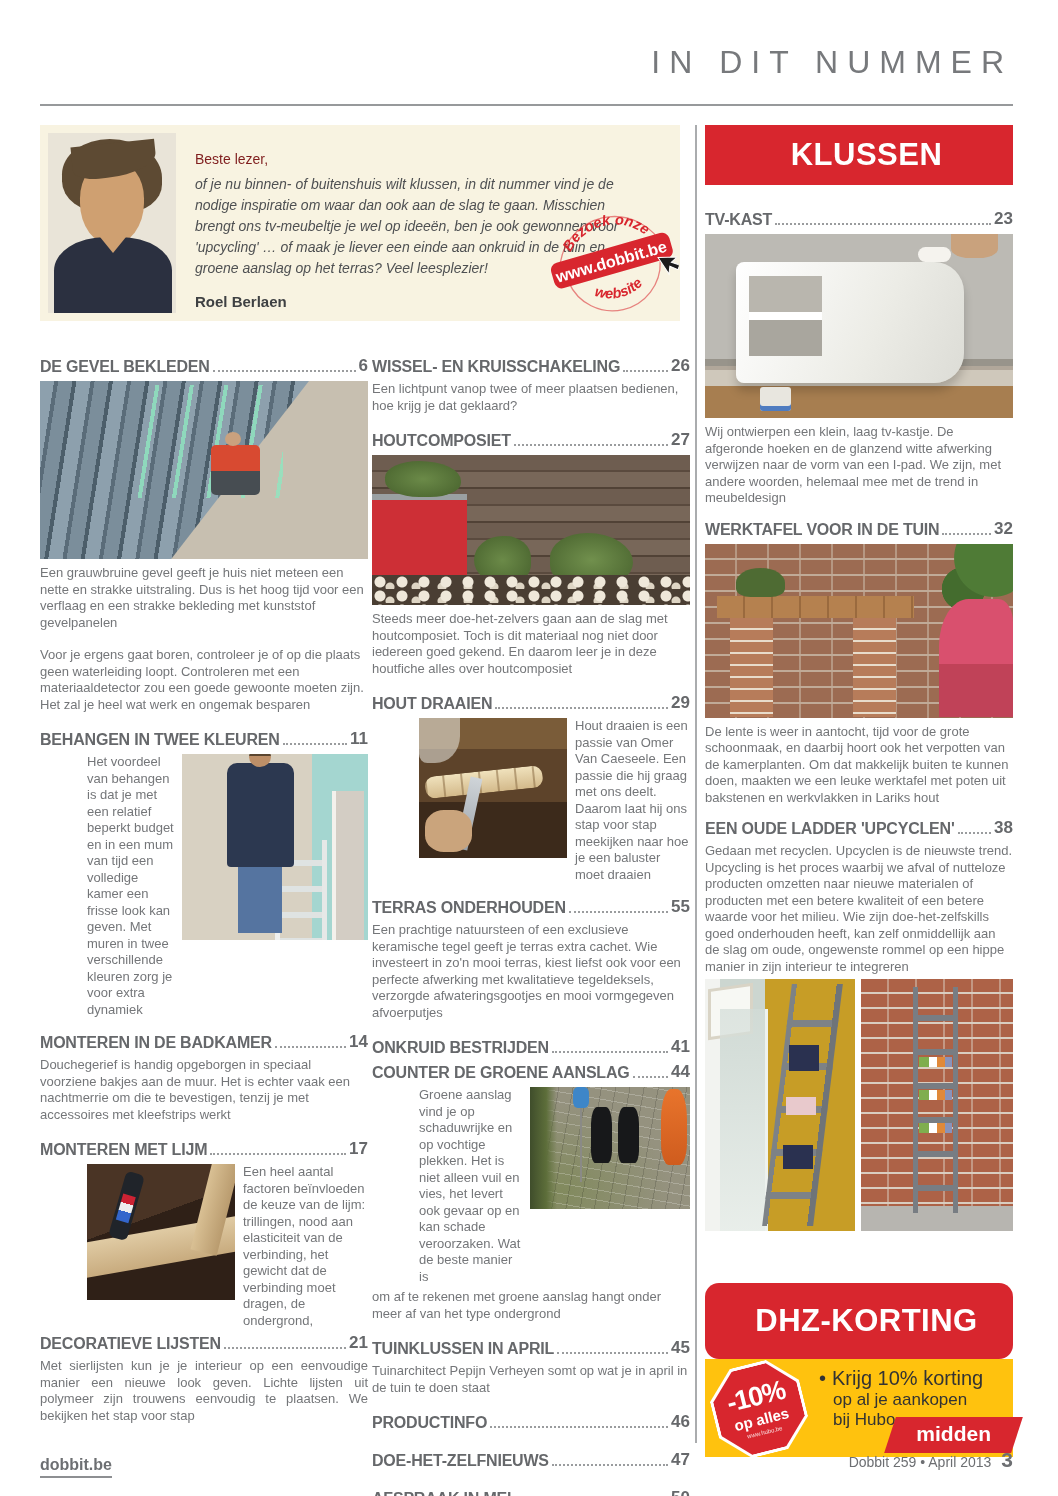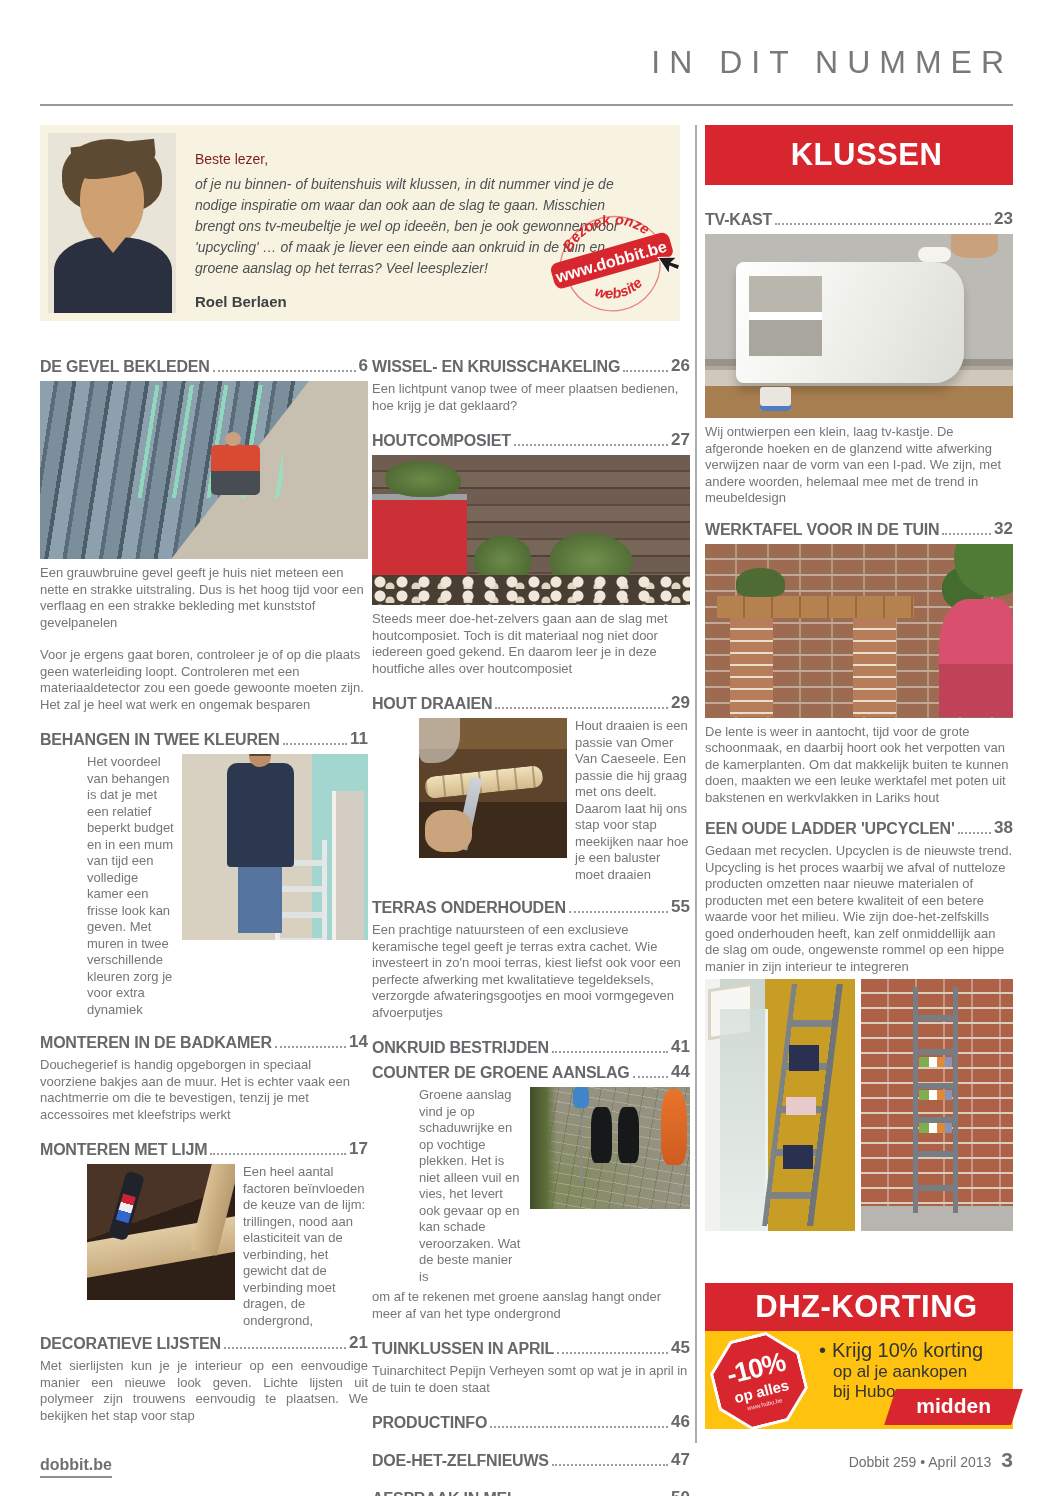--- a/index.html
+++ b/index.html
@@ -175,21 +175,21 @@
   .ph-ladder2 .bk1,.ph-ladder2 .bk2,.ph-ladder2 .bk3{left:38%;width:22%;height:10px;
      background:linear-gradient(90deg,#7fae4e 0 30%,#fff 30% 55%,#e0893a 55% 80%,#8893bb 80%);}
   .ph-ladder2 .bk1{top:31%;}
   .ph-ladder2 .bk2{top:44%;}
   .ph-ladder2 .bk3{top:57%;}
 
   
   .banner{height:60px;background:#d8262e;color:#fff;display:flex;align-items:center;justify-content:center;
           font-size:31px;font-weight:bold;letter-spacing:0.5px;margin-bottom:24px;padding-left:15px;}
   .promo{position:absolute;left:0;top:1158px;width:308px;}
-  .promo .banner{margin-bottom:0;height:48px;}
+  .promo .banner{margin-bottom:0;height:76px;border-radius:14px;}
   .promo-box{position:relative;height:98px;background:#ffc20e;overflow:visible;}
   .badge{position:absolute;left:8px;top:4px;width:92px;height:92px;transform:rotate(-14deg);
      clip-path:polygon(30% 0,70% 0,100% 30%,100% 70%,70% 100%,30% 100%,0 70%,0 30%);
      background:#fff;display:flex;align-items:center;justify-content:center;}
   .badge-in{width:86px;height:86px;background:#d8262e;color:#fff;text-align:center;
      clip-path:polygon(30% 0,70% 0,100% 30%,100% 70%,70% 100%,30% 100%,0 70%,0 30%);
      display:flex;flex-direction:column;align-items:center;justify-content:center;line-height:1;}
   .badge-pct{font-size:27px;font-weight:bold;letter-spacing:-1px;}
   .badge-sub{font-size:15px;font-weight:bold;margin-top:2px;}
   .badge-url{font-size:6px;margin-top:3px;opacity:.85;}

